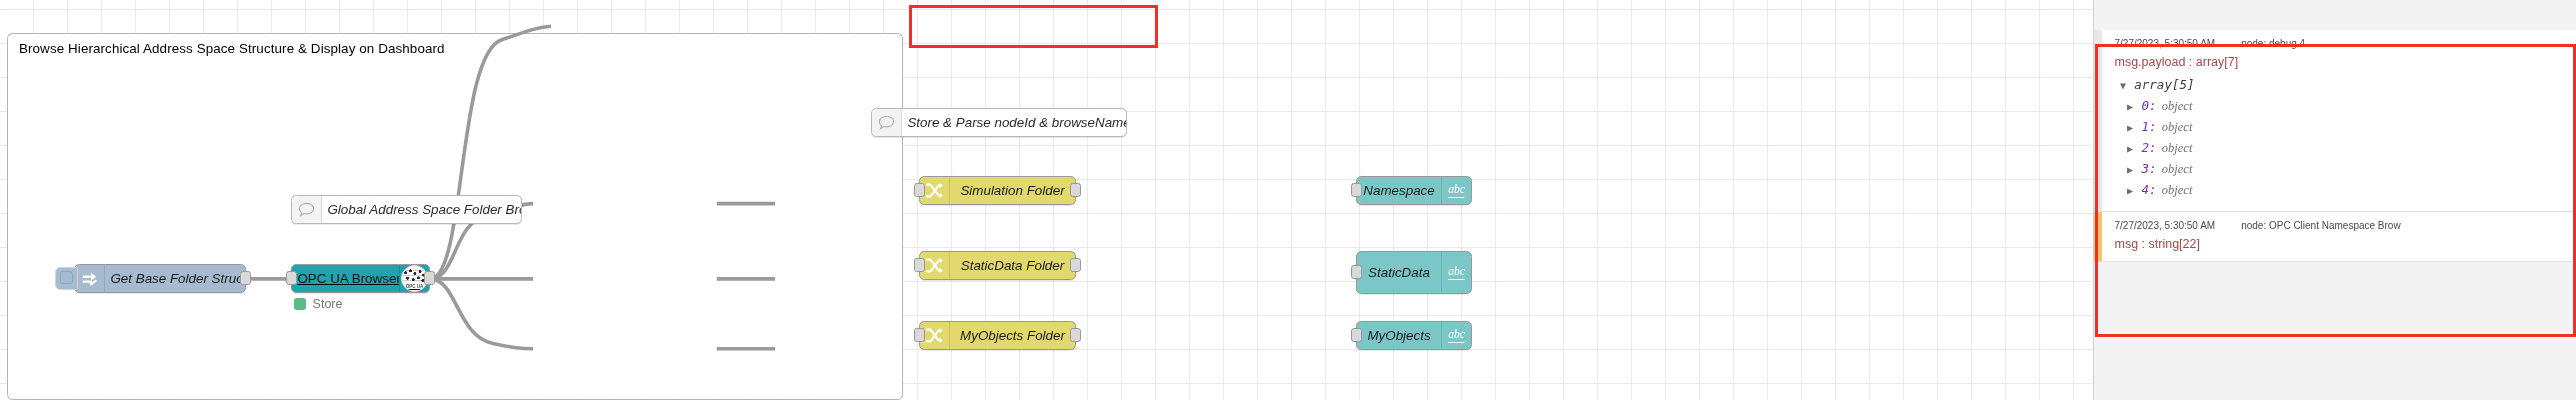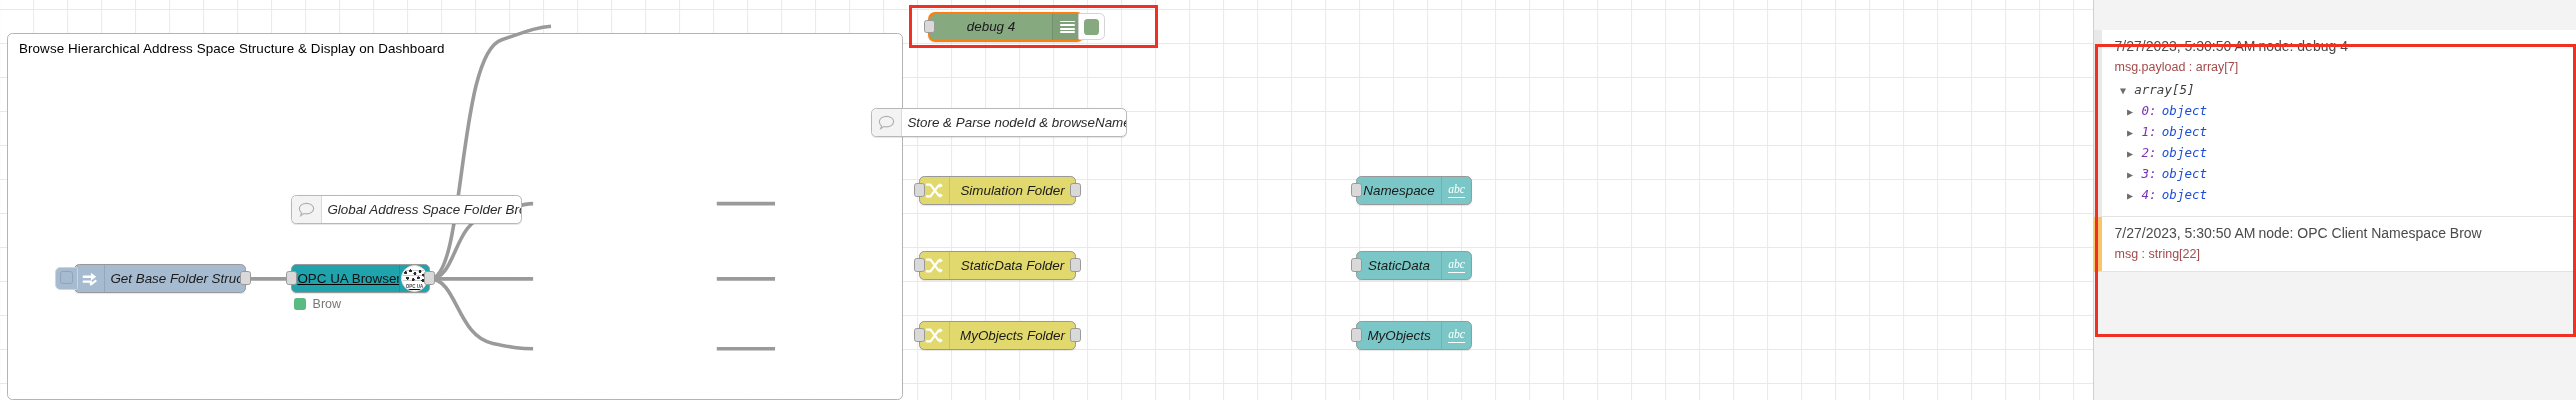--- a/index.html
+++ b/index.html
@@ -175,29 +175,29 @@
     overflow: hidden;
     font-size: 12.5px;
   }
   .dbg-msg {
     background: #fff;
     border-bottom: 0.9px solid #e3e3e3;
     border-left: 8px solid #e8e8e8;
     padding: 8px 10.8px 10px 12.5px;
   }
   .dbg-msg.warn { border-left-color: #f7c66a; }
-  .dbg-head { display: flex; gap: 3px; color: #4a4a4a; font-size: 14px; white-space: nowrap; }
+  .dbg-head { display: flex; gap: 26px; color: #4a4a4a; font-size: 10px; white-space: nowrap; }
   .dbg-topic { color: #a34a4a; font-size: 12.5px; margin-top: 6.3px; white-space: nowrap; }
   .dbg-tree { margin-top: 5.4px; font-family: "DejaVu Sans Mono", monospace; font-size: 12.5px; }
   .tree-row { display: flex; align-items: baseline; gap: 5.4px; line-height: 20px; white-space: nowrap; }
   .tree-row.lvl1 { padding-left: 5.4px; }
   .tree-row.lvl2 { padding-left: 12.5px; }
   .caret { color: #6c6c6c; font-size: 10px; width: 9px; display:inline-block; }
   .k-idx { color: #7b2fb5; font-style: italic; }
-  .k-type { color: #1d4ed8; font-style: italic; }
+  .k-type { color: #737373; font-style: italic; font-family: Liberation Serif, serif; }
   .k-name { color: #3c3c3c; font-style: italic; }
   .sb-spacer { height: 30px; background: #f3f3f3; }
 </style>
 </head>
 <body>
 
 <div id="root">
 
   <div id="canvas">
 
@@ -212,35 +212,20 @@
       <path d="M 480,311 C 510,311 505,248 545,239 C 575,232 580,227 595,227"></path>
       <path d="M 480,311 C 510,311 520,311 555,311 L 595,311"></path>
       <path d="M 480,311 C 510,311 510,375 550,383 C 575,388 580,389 595,389"></path>
       <path d="M 480,311 C 520,311 510,60 560,44 C 590,34 600,30 615,29"></path>
 
       <path d="M 800,227 L 865,227"></path>
       <path d="M 800,311 L 865,311"></path>
       <path d="M 800,389 L 865,389"></path>
     </svg>
 
-    <div class="node debug selected" style="left:928px; top:11.6px; width:156px; height:30.5px;">
-      <span class="port in"></span>
-      <span class="lbl">debug 4</span>
-      <span class="icell right shade">
-        <span class="hamb" aria-hidden="true">
-            <span></span>
-            <span></span>
-            <span></span>
-            <span></span>
-          </span>
-      </span>
-      <span class="dbg-toggle">
-          <i></i>
-        </span>
-    </div>
 
     <div class="node inject" style="left:74px; top:264px; width:172px; height:29px;">
       <span class="inject-btn">
           <i></i>
         </span>
       <span class="icell left">
         <svg width="18" height="18" viewBox="0 0 20 20" aria-hidden="true">
           <path d="M2 6 h9 V3 l6 4.5 -6 4.5 V9 H2 Z" fill="#fff"></path>
           <path d="M2 13 h9 v3 l6 -4.5" fill="none" stroke="#fff" stroke-width="2.4" stroke-linejoin="round"></path>
         </svg>
@@ -263,21 +248,21 @@
       <span class="lbl">OPC UA Browser</span>
       <span class="icell right">
         <span class="opc-logo">
           <span class="dots"></span>
           <span>OPC UA</span>
         </span>
       </span>
       <span class="port out"></span>
       <span class="node-status">
         <span class="status-dot"></span>
-        <span class="status-txt">Brow</span>
+        <span class="status-txt">Store</span>
       </span>
     </div>
 
     <div class="node comment" style="left:871px; top:108px; width:256px; height:29px;">
       <span class="icell left">
         <svg width="17" height="15.2" viewBox="0 0 19 17" aria-hidden="true">
           <path d="M9.5 1.5c4.4 0 8 2.6 8 5.9s-3.6 5.9-8 5.9c-1 0-2-.14-2.9-.4L3 15.3l1-3.1C2.1 11.1 1.5 9.3 1.5 7.4c0-3.3 3.6-5.9 8-5.9z" fill="none" stroke="#b0b0b0" stroke-width="1.3"></path>
         </svg>
       </span>
       <span class="lbl">Store &amp; Parse nodeId &amp; browseName</span>
@@ -327,21 +312,21 @@
     </div>
 
     <div class="node uitext" style="left:1356px; top:176px; width:116px; height:29px;">
       <span class="port in"></span>
       <span class="lbl">Namespace</span>
       <span class="icell right">
         <span class="abc">abc</span>
       </span>
     </div>
 
-    <div class="node uitext" style="left:1356px; top:251px; width:116px; height:29px;">
+    <div class="node uitext" style="left:1356px; top:251px; width:116px; height:43px;">
       <span class="port in"></span>
       <span class="lbl">StaticData</span>
       <span class="icell right">
         <span class="abc">abc</span>
       </span>
     </div>
 
     <div class="node uitext" style="left:1356px; top:321px; width:116px; height:29px;">
       <span class="port in"></span>
       <span class="lbl">MyObjects</span>

